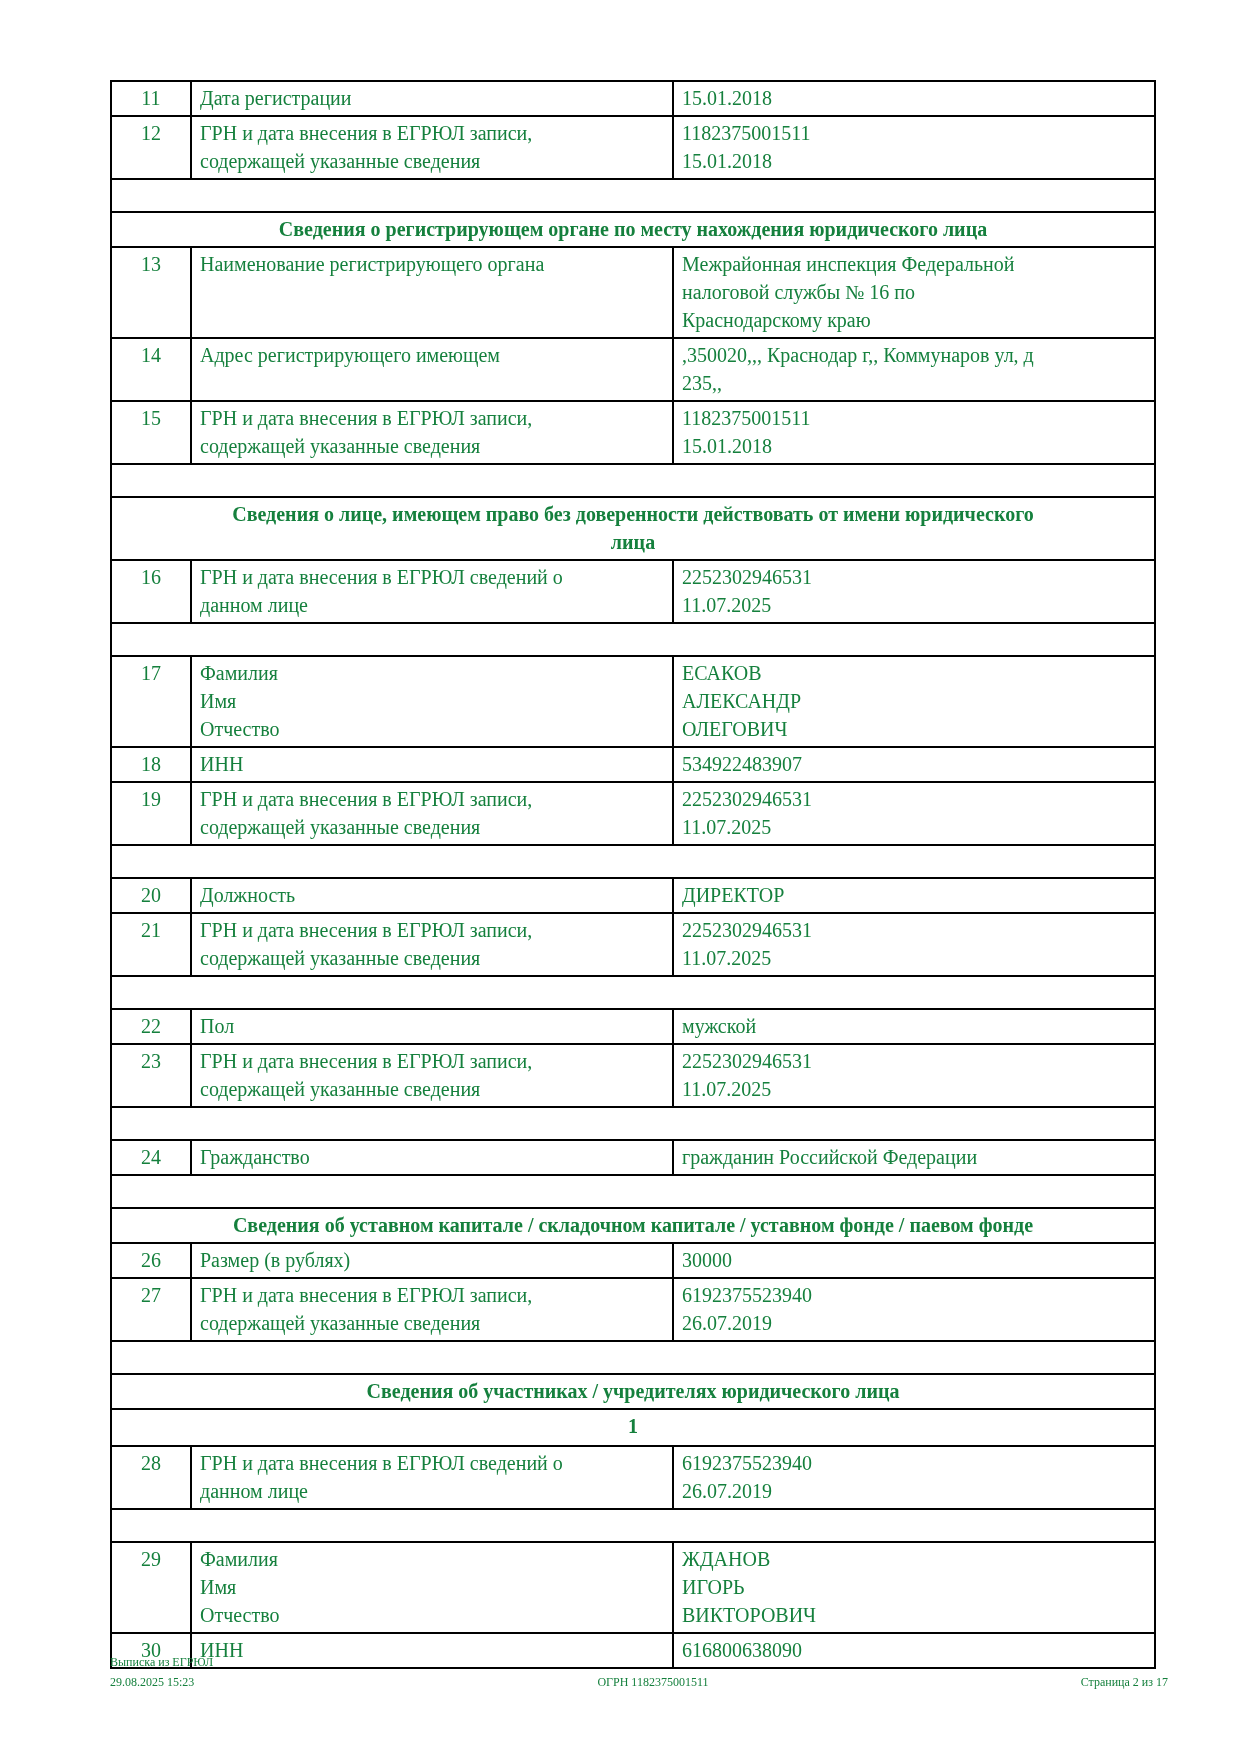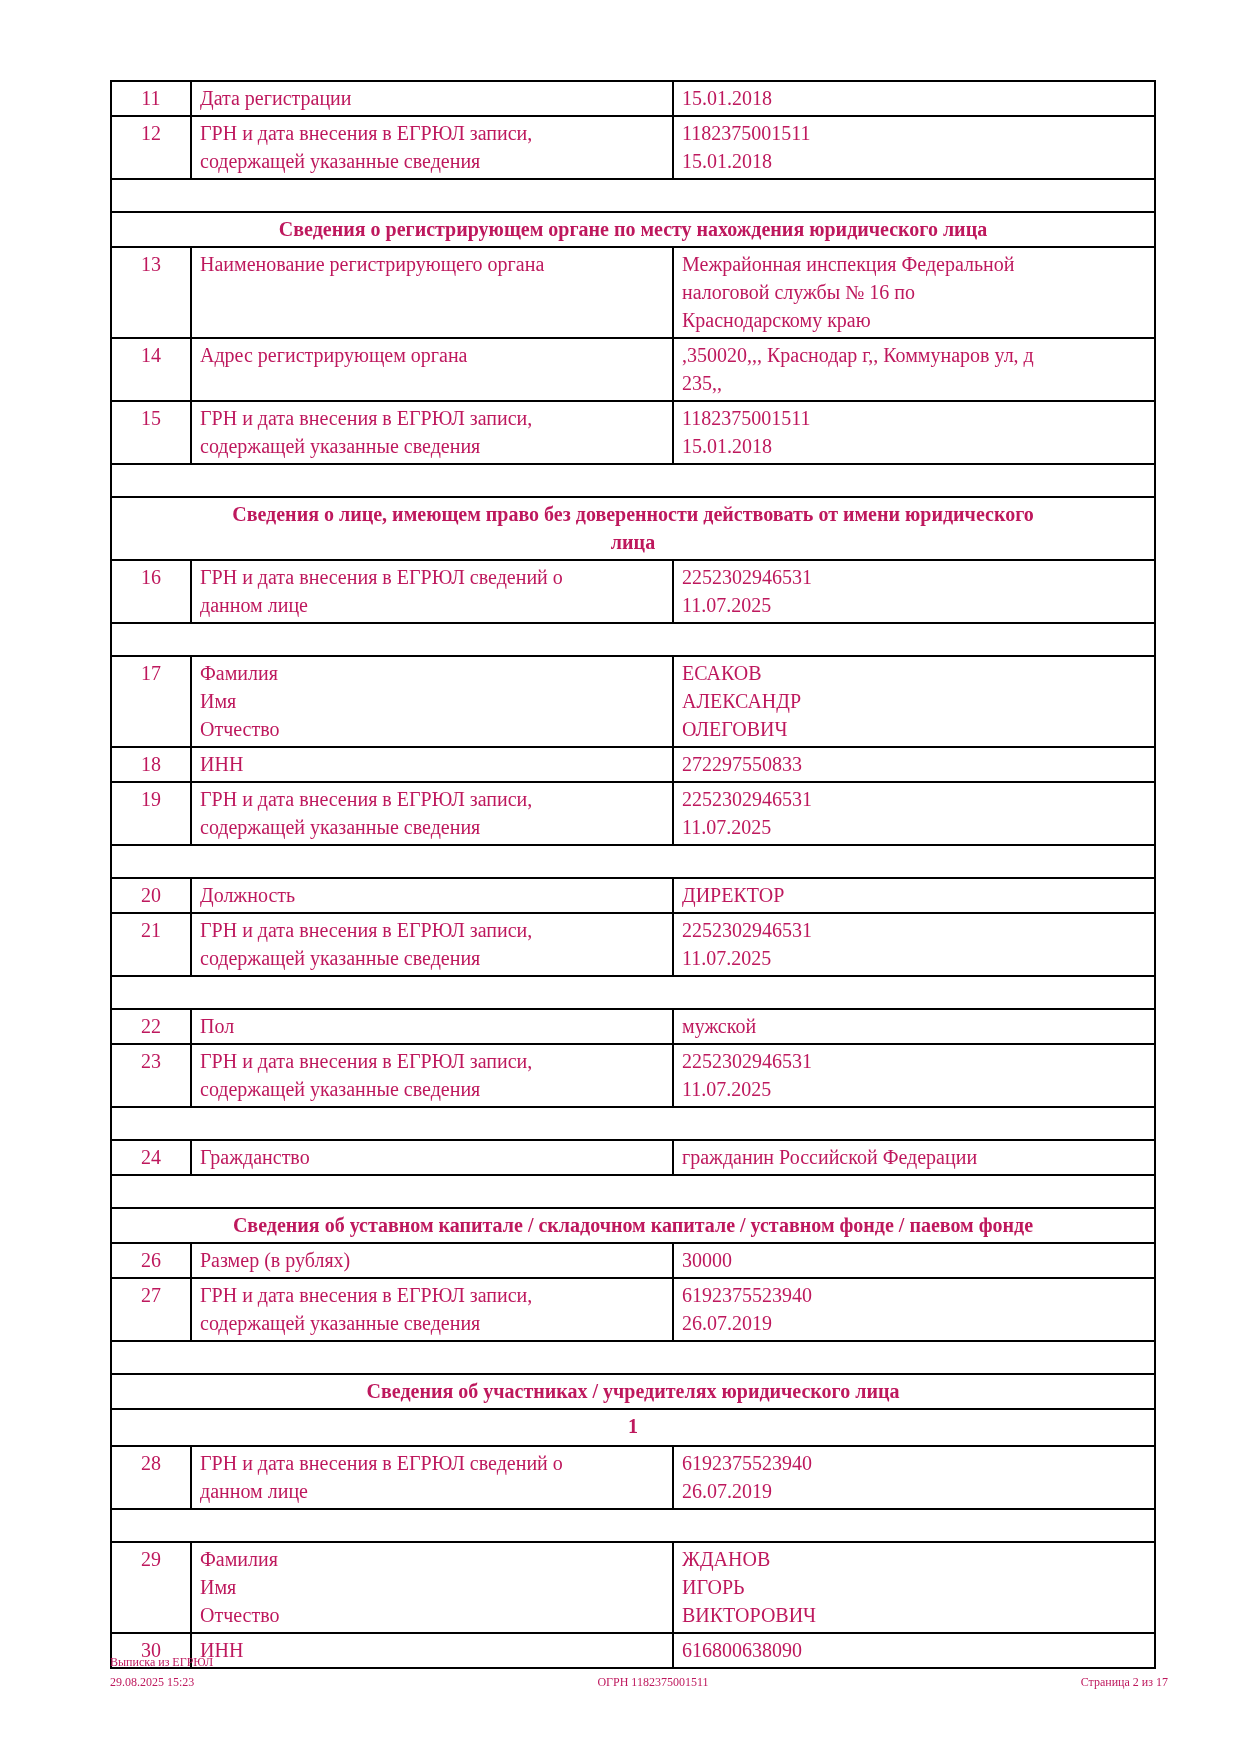--- a/index.html
+++ b/index.html
@@ -2,21 +2,21 @@
 <html><head>
 <meta charset="utf-8">
 <style>
   html, body { margin: 0; padding: 0; background: #ffffff; }
   .page {
     position: relative;
     width: 1240px;
     height: 1755px;
     background: #ffffff;
     font-family: "Liberation Serif", "DejaVu Serif", serif;
-    color: #be185d;
+    color: #15803d;
     overflow: hidden;
   }
   table.egrul {
     position: absolute;
     left: 110px;
     top: 80px;
     width: 1044px;
     border-collapse: collapse;
     table-layout: fixed;
   }
@@ -97,21 +97,21 @@
         </tr>
         <tr>
           <td class="num">13</td>
           <td>Наименование регистрирующего органа</td>
           <td>Межрайонная инспекция Федеральной
 налоговой службы № 16 по
 Краснодарскому краю</td>
         </tr>
         <tr>
           <td class="num">14</td>
-          <td>Адрес регистрирующем органа</td>
+          <td>Адрес регистрирующего имеющем</td>
           <td>,350020,,, Краснодар г,, Коммунаров ул, д
 235,,</td>
         </tr>
         <tr>
           <td class="num">15</td>
           <td>ГРН и дата внесения в ЕГРЮЛ записи,
 содержащей указанные сведения</td>
           <td>1182375001511
 15.01.2018</td>
         </tr>
@@ -137,21 +137,21 @@
           <td>Фамилия
 Имя
 Отчество</td>
           <td>ЕСАКОВ
 АЛЕКСАНДР
 ОЛЕГОВИЧ</td>
         </tr>
         <tr>
           <td class="num">18</td>
           <td>ИНН</td>
-          <td>272297550833</td>
+          <td>534922483907</td>
         </tr>
         <tr>
           <td class="num">19</td>
           <td>ГРН и дата внесения в ЕГРЮЛ записи,
 содержащей указанные сведения</td>
           <td>2252302946531
 11.07.2025</td>
         </tr>
         <tr>
           <td class="spacer" colspan="3"></td>

